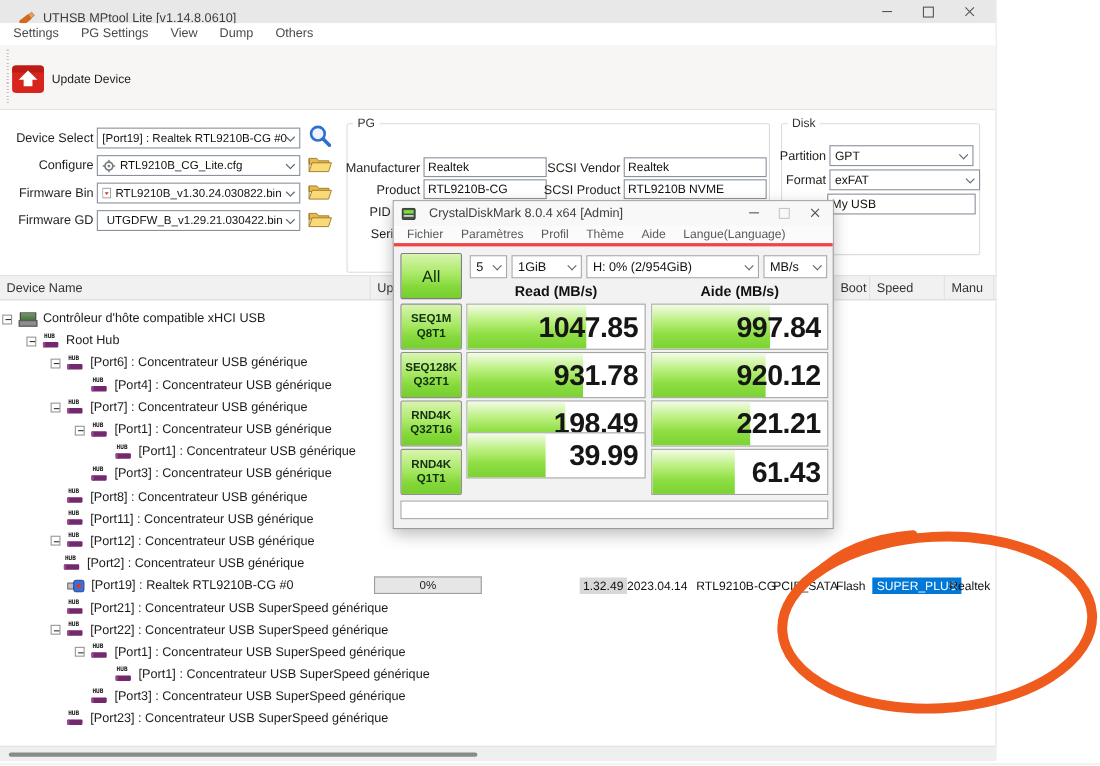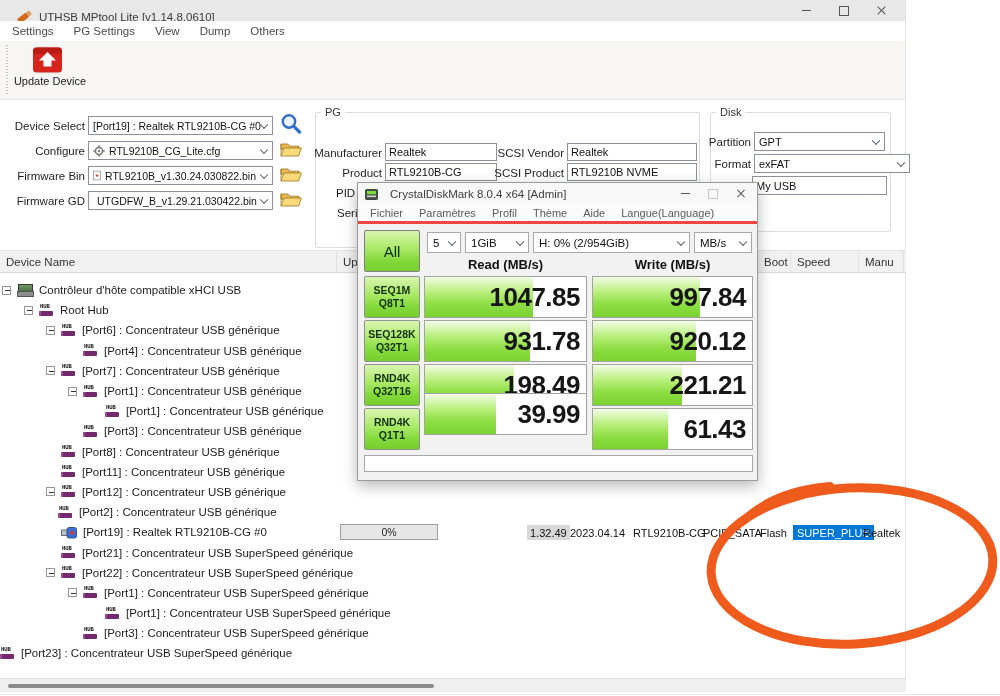--- a/index.html
+++ b/index.html
@@ -15,21 +15,21 @@
 .wcbar{position:absolute;right:4px;top:0;height:21px;display:flex}
 .wcbtn{width:38px;height:21px;display:flex;align-items:center;justify-content:center;position:relative}
 .wc-min::before{content:"";width:9px;height:1px;background:#555}
 .wc-max::before{content:"";width:8px;height:8px;border:1px solid #555}
 .wc-x::before,.wc-x::after{content:"";position:absolute;width:11px;height:1px;background:#555;left:13px;top:10px}
 .wc-x::before{transform:rotate(45deg)}.wc-x::after{transform:rotate(-45deg)}
 .menubar{position:absolute;left:0;top:21px;width:100%;height:20px;background:#fff;display:flex;align-items:center;padding-left:2px}
 .menubar .mi{padding:0 10px;font-size:11.5px;color:#4a4a4a}
 .toolbar{position:absolute;left:0;top:41px;width:100%;height:59px;background:#f7f6f5;border-bottom:1px solid #e6e4e2}
 .grip{position:absolute;left:6px;top:4px;width:2px;height:50px;background:repeating-linear-gradient(180deg,#c2c2c2 0 1px,transparent 1px 3px)}
-.updbtn{position:absolute;left:10px;top:4px;width:80px;height:53px;display:flex;flex-direction:column;align-items:center;justify-content:flex-start}
+.updbtn{position:absolute;left:10px;top:4px;width:80px;height:53px;display:flex;flex-direction:row;align-items:center;justify-content:flex-start}
 .updbtn .ulbl{font-size:11px;color:#222;margin-top:1px;white-space:nowrap}
 
 .flabel{position:absolute;font-size:11.5px;color:#1f1f1f;text-align:right;white-space:nowrap}
 .combo{position:absolute;border:1px solid #8a919c;background:#fff;display:flex;align-items:center;gap:4px;font-size:10.5px;color:#111;padding:0 16px 0 4px;white-space:nowrap;overflow:hidden}
 .chev{position:absolute;right:5px;top:50%;width:6px;height:6px;border-right:1.4px solid #5a6470;border-bottom:1.4px solid #5a6470;transform:translateY(-72%) rotate(45deg)}
 .tin{position:absolute;border:1px solid #8a919c;background:#fff;font-size:11px;padding:0 3px;color:#111;font-family:inherit;outline:none}
 .grp{position:absolute;border:1px solid #dcdcdc;border-radius:2px}
 .gtitle{position:absolute;top:-7px;left:5px;background:#fff;padding:0 4px;font-size:11px;color:#333}
 
 .theader{position:absolute;left:0;top:250px;width:906px;height:23px;background:#f1f1f1;border-top:1px solid #e3e3e3;border-bottom:1px solid #dadada}
@@ -208,21 +208,21 @@
 
     <div class="grp" style="left:710px;top:112px;width:181px;height:120px">
       <span class="gtitle">Disk</span>
     </div>
     <div class="flabel" style="left:700px;top:136px;width:51px">Partition</div>
     <div class="combo" style="left:754px;top:132px;width:131px;height:19px;font-size:11px">
       <span>GPT</span>
         <span class="chev"></span>
     </div>
     <div class="flabel" style="left:700px;top:158px;width:51px">Format</div>
-    <div class="combo" style="left:754px;top:154px;width:156px;height:19px;font-size:11px">
+    <div class="combo" style="left:754px;top:154px;width:137px;height:19px;font-size:11px">
       <span>exFAT</span>
         <span class="chev"></span>
     </div>
     <input class="tin" style="left: 752px; top: 176px; width: 135px; height: 19px;" value="My USB">
 
     <div class="theader">
       <div class="hcell" style="left:0;width:336px;border-left:none">Device Name</div>
       <div class="hcell" style="left:336px;width:421px">Up</div>
       <div class="hcell" style="left:757px;width:33px">Boot</div>
       <div class="hcell" style="left:790px;width:68px">Speed</div>
@@ -310,21 +310,21 @@
         <span>[Port1] : Concentrateur USB SuperSpeed générique</span>
       </div>
       <div class="trow" style="padding-left:105px">
         <span class="icon hub-icon"></span>
         <span>[Port1] : Concentrateur USB SuperSpeed générique</span>
       </div>
       <div class="trow" style="padding-left:83px">
         <span class="icon hub-icon"></span>
         <span>[Port3] : Concentrateur USB SuperSpeed générique</span>
       </div>
-      <div class="trow" style="">
+      <div class="trow" style="padding-left:61px">
         <span class="icon hub-icon"></span>
         <span>[Port23] : Concentrateur USB SuperSpeed générique</span>
       </div>
     </div>
 
     <div class="pbar" style="left:340px;top:524px;width:98px;height:16px">
       <span>0%</span>
     </div>
     <div class="chip" style="left:527px;top:525px;background:#d8d8d8;padding:0 3px">1.32.49</div>
     <div class="chip" style="left:570px;top:525px">2023.04.14</div>
@@ -372,21 +372,21 @@
     <div class="cdmsel" style="left:175px;width:157px">
       <span>H: 0% (2/954GiB)</span>
         <span class="chev"></span>
     </div>
     <div class="cdmsel" style="left:336px;width:58px">
       <span>MB/s</span>
         <span class="chev"></span>
     </div>
 
     <div class="rwhdr" style="left:66px;width:163px">Read (MB/s)</div>
-    <div class="rwhdr" style="left:234px;width:161px">Write (MB/s)</div>
+    <div class="rwhdr" style="left:234px;width:161px">Aide (MB/s)</div>
 
     <div class="bmrow-label cdm-green" style="top:93px">
       <span>SEQ1M</span>
       <span>Q8T1</span>
     </div>
     <div class="bmcell" style="left:66px;top:93px">
       <div class="bmfill" style="width: 67%;"></div>
       <span class="bmval">1047.85</span>
     </div>
     <div class="bmcell" style="left:234px;top:93px;width:161px">

